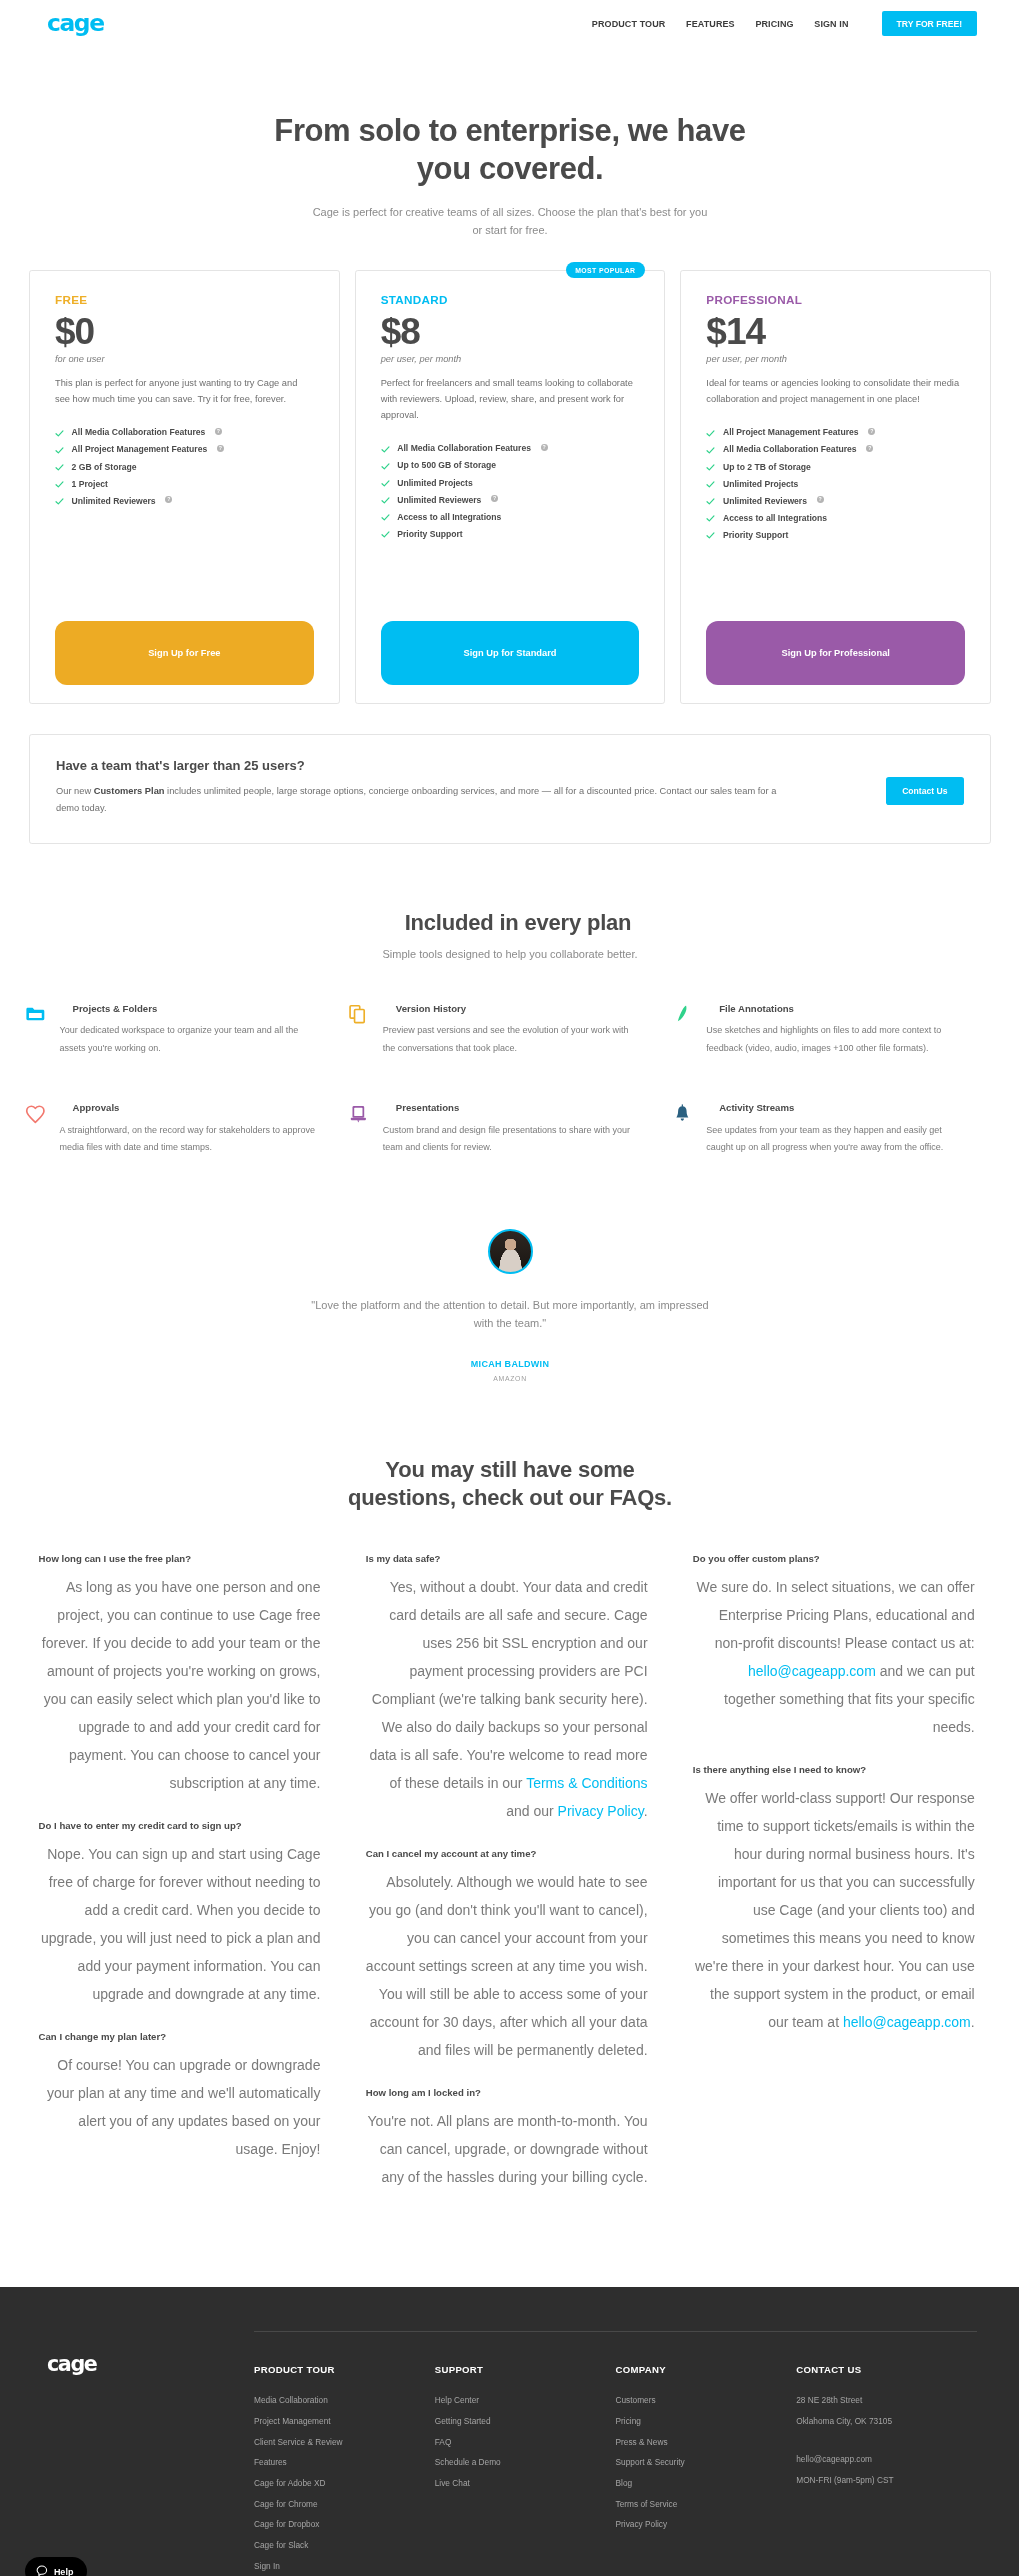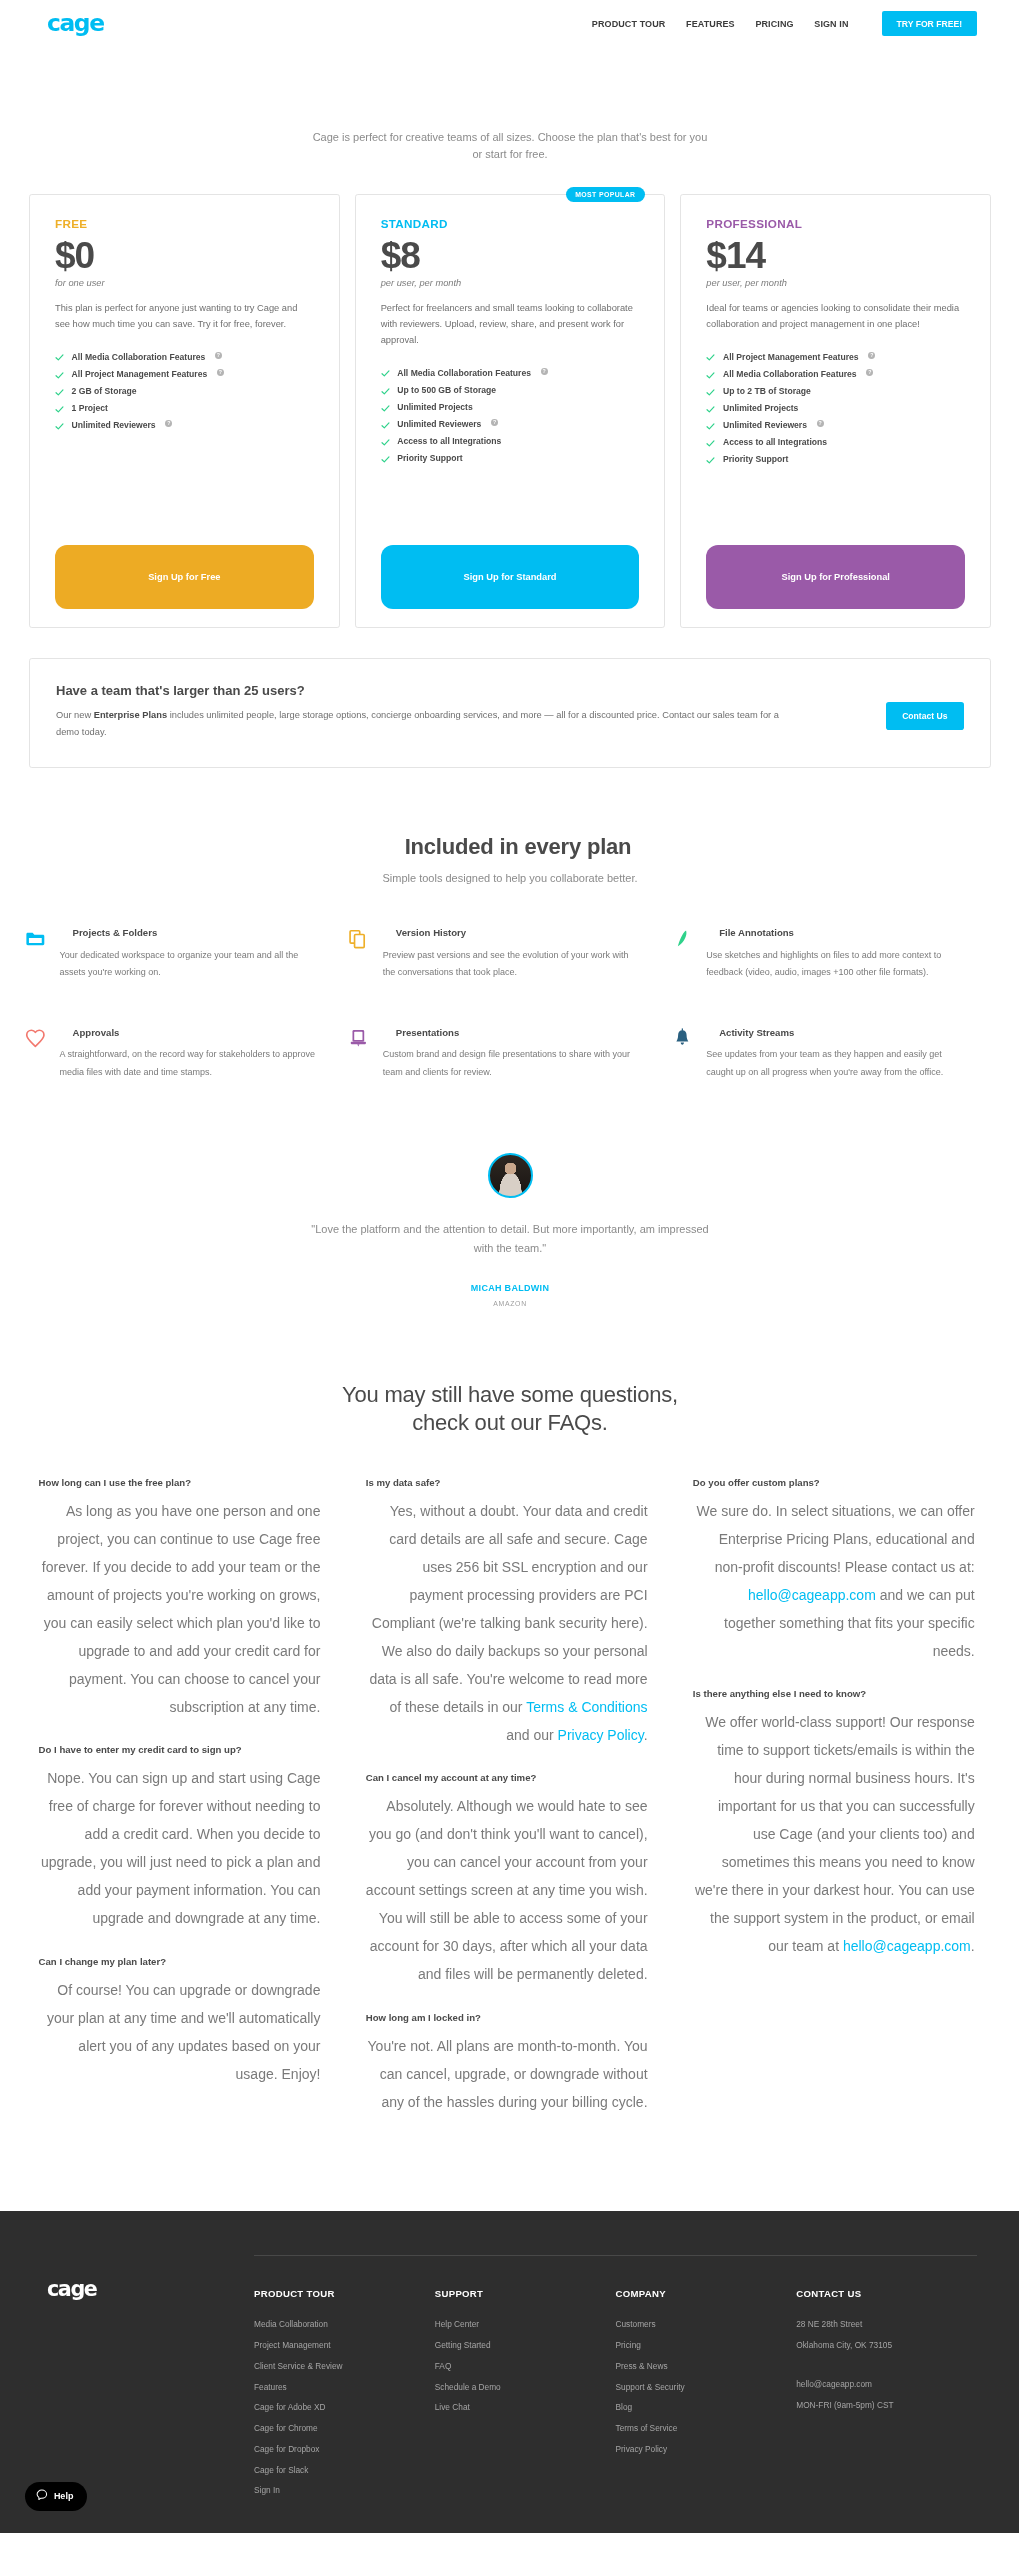--- a/index.html
+++ b/index.html
@@ -288,21 +288,21 @@
     font-size: 6.9px;
     color: #9e9e9e;
     letter-spacing: 0.7px;
     margin-top: 6.2px;
   }
 
   
   .faq { padding: 74px 0 0; }
   .faq h2 {
     font-size: 22px;
-    font-weight: 400;
+    font-weight: 700;
     color: #4a4a4a;
     text-align: center;
     line-height: 1.28;
     max-width: 358px;
     margin: 0 auto;
     letter-spacing: -0.2px;
   }
   .faq-cols {
     display: grid;
     grid-template-columns: repeat(3, 1fr);
@@ -397,20 +397,21 @@
     <nav class="nav">
       <a class="nav-link" href="#">PRODUCT TOUR</a>
       <a class="nav-link" href="#">FEATURES</a>
       <a class="nav-link" href="#">PRICING</a>
       <a class="nav-link" href="#">SIGN IN</a>
       <button class="btn-try">TRY FOR FREE!</button>
     </nav>
   </header>
 
   <section class="hero">
+    <h1>From solo to enterprise, we have you covered.</h1>
     <p>Cage is perfect for creative teams of all sizes. Choose the plan that's best for you or start for free.</p>
   </section>
 
   <section class="pricing">
 
     <div class="card plan-free">
       <div class="plan-name">FREE</div>
       <div class="price">$0</div>
       <div class="price-sub">for one user</div>
       <div class="plan-desc">This plan is perfect for anyone just wanting to try Cage and see how much time you can save. Try it for free, forever.</div>
@@ -589,21 +590,21 @@
             <span>Priority Support</span>
           </li>
       </ul>
       <button class="cta">Sign Up for Professional</button>
     </div>
   </section>
 
   <section class="enterprise">
     <div class="ent-left">
       <div class="ent-title">Have a team that's larger than 25 users?</div>
-      <div class="ent-body"><span>Our new </span><b>Enterprise Plans</b><span> includes unlimited people, large storage options, concierge onboarding services, and more — all for a discounted price. Contact our sales team for a demo today.</span></div>
+      <div class="ent-body"><span>Our new </span><b>Customers Plan</b><span> includes unlimited people, large storage options, concierge onboarding services, and more — all for a discounted price. Contact our sales team for a demo today.</span></div>
     </div>
     <button class="btn-contact">Contact Us</button>
   </section>
 
   <section class="included">
     <h2>Included in every plan</h2>
     <p>Simple tools designed to help you collaborate better.</p>
 
     <div class="feat-grid">
 

